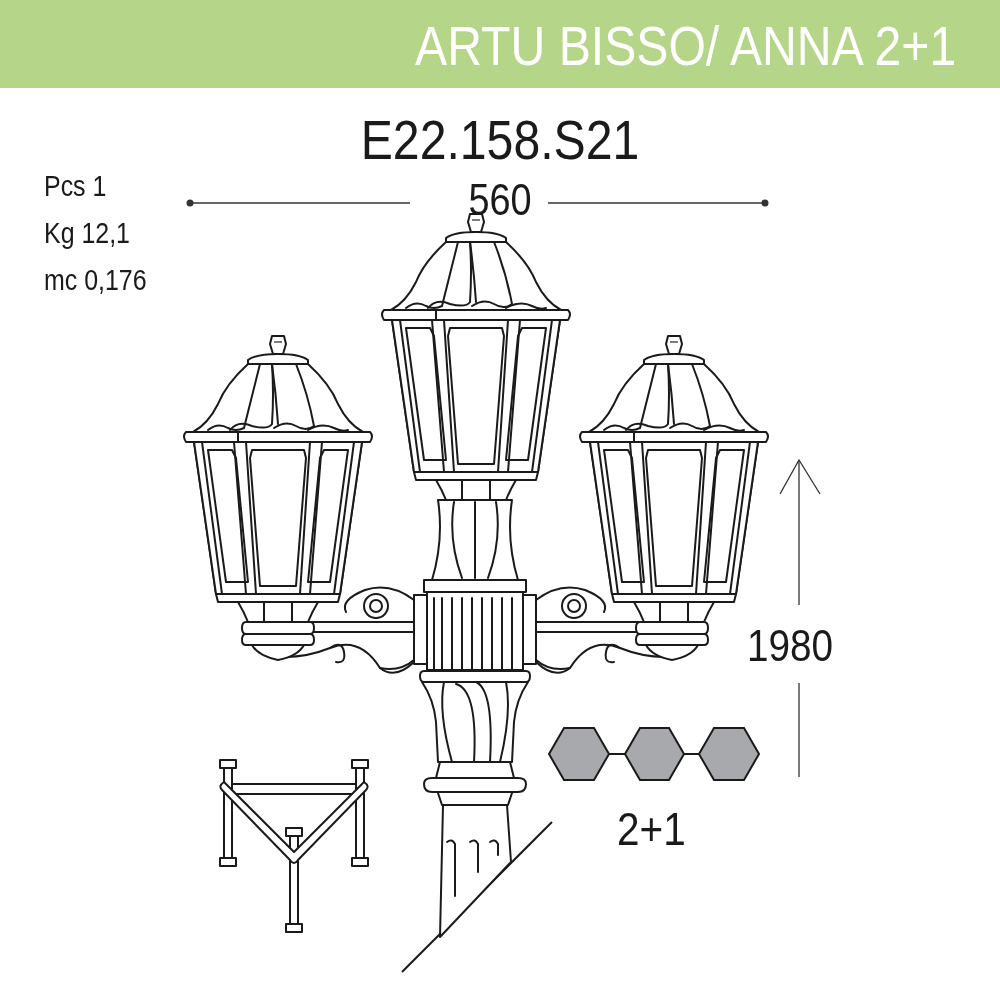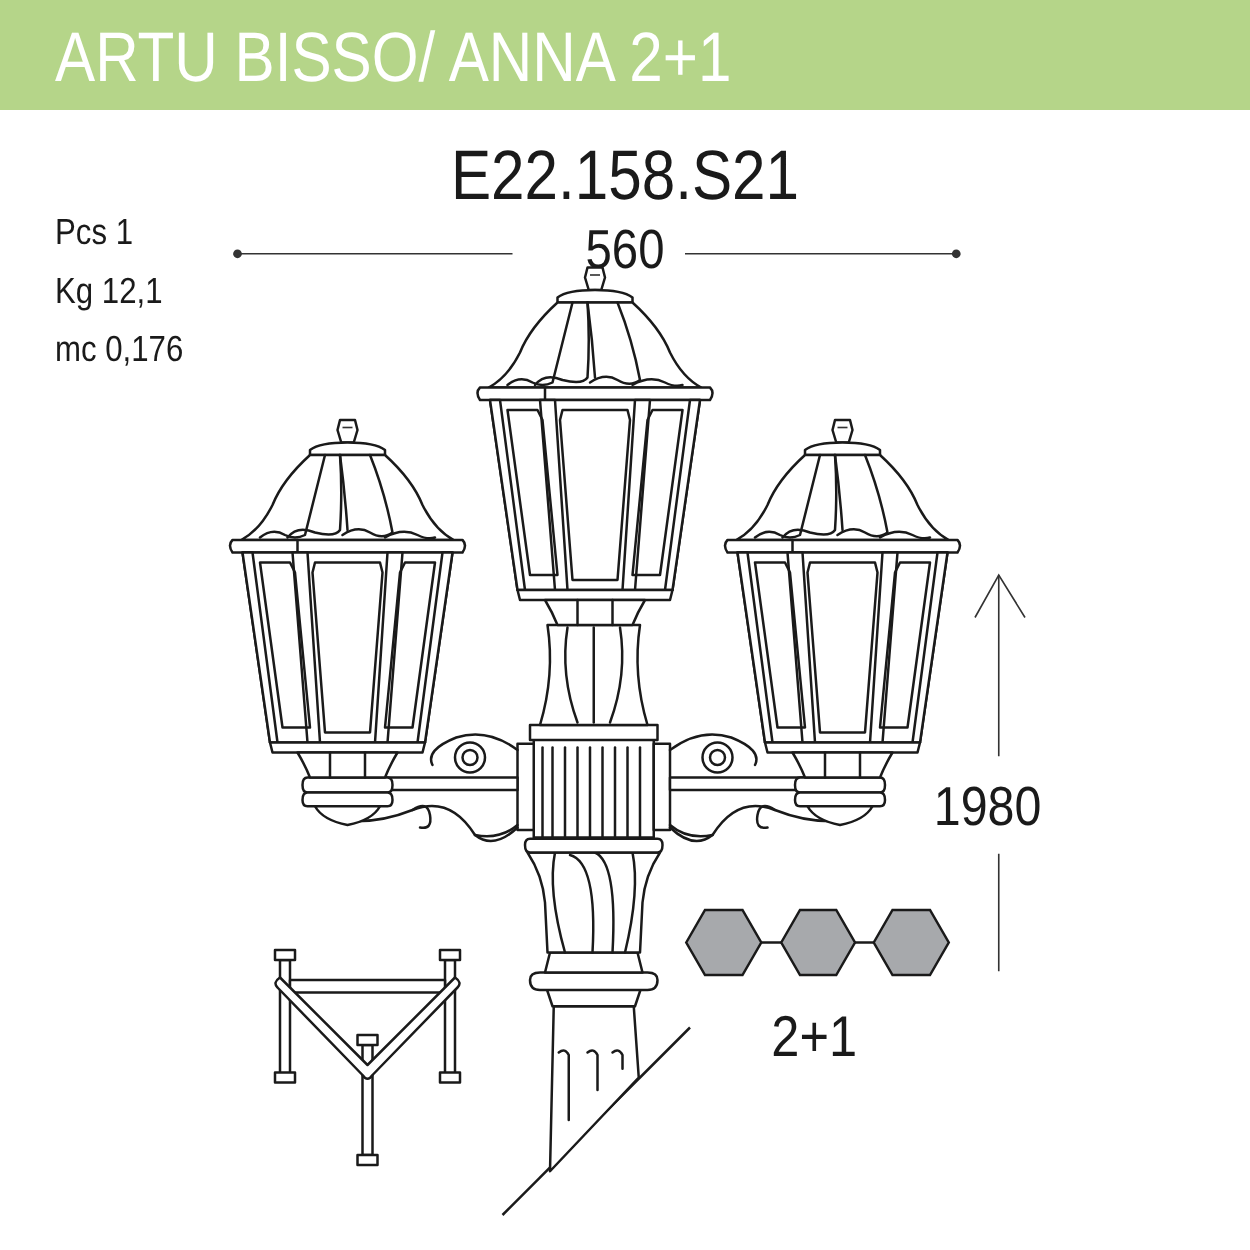--- a/index.html
+++ b/index.html
@@ -1,19 +1,19 @@
 <!DOCTYPE html>
 <html><head>
 <meta charset="utf-8">
 <style>
   html, body { margin: 0; padding: 0; background: #ffffff; }
   body { width: 1000px; height: 1000px; position: relative; overflow: hidden;
          font-family: "Liberation Sans", sans-serif; color: #1a1a1a; }
   .banner { position: absolute; left: 0; top: 0; width: 1000px; height: 88px;
-            background: #b5d589; display: flex; align-items: center; justify-content: flex-start; }
+            background: #b5d589; display: flex; align-items: center; justify-content: flex-end; }
   .banner-title { color: #ffffff; font-size: 56px; letter-spacing: 0px;
                   transform: scaleX(0.86); white-space: nowrap; line-height: 1; margin-top: 4px; }
   .code { position: absolute; left: 0; width: 1000px; top: 112px; text-align: center;
           font-size: 56px; line-height: 1; transform: scaleX(0.86); }
   .specs { position: absolute; left: 44px; top: 172px; font-size: 29px; line-height: 1;
            transform-origin: left top; transform: scaleX(0.86); }
   .specs div { height: 47px; white-space: nowrap; }
   .dim-width { position: absolute; left: 0; top: 178px; width: 1000px; text-align: center;
                font-size: 44px; line-height: 1; transform: scaleX(0.86); }
   .dim-height { position: absolute; left: 747px; top: 624px; font-size: 44px; line-height: 1;

